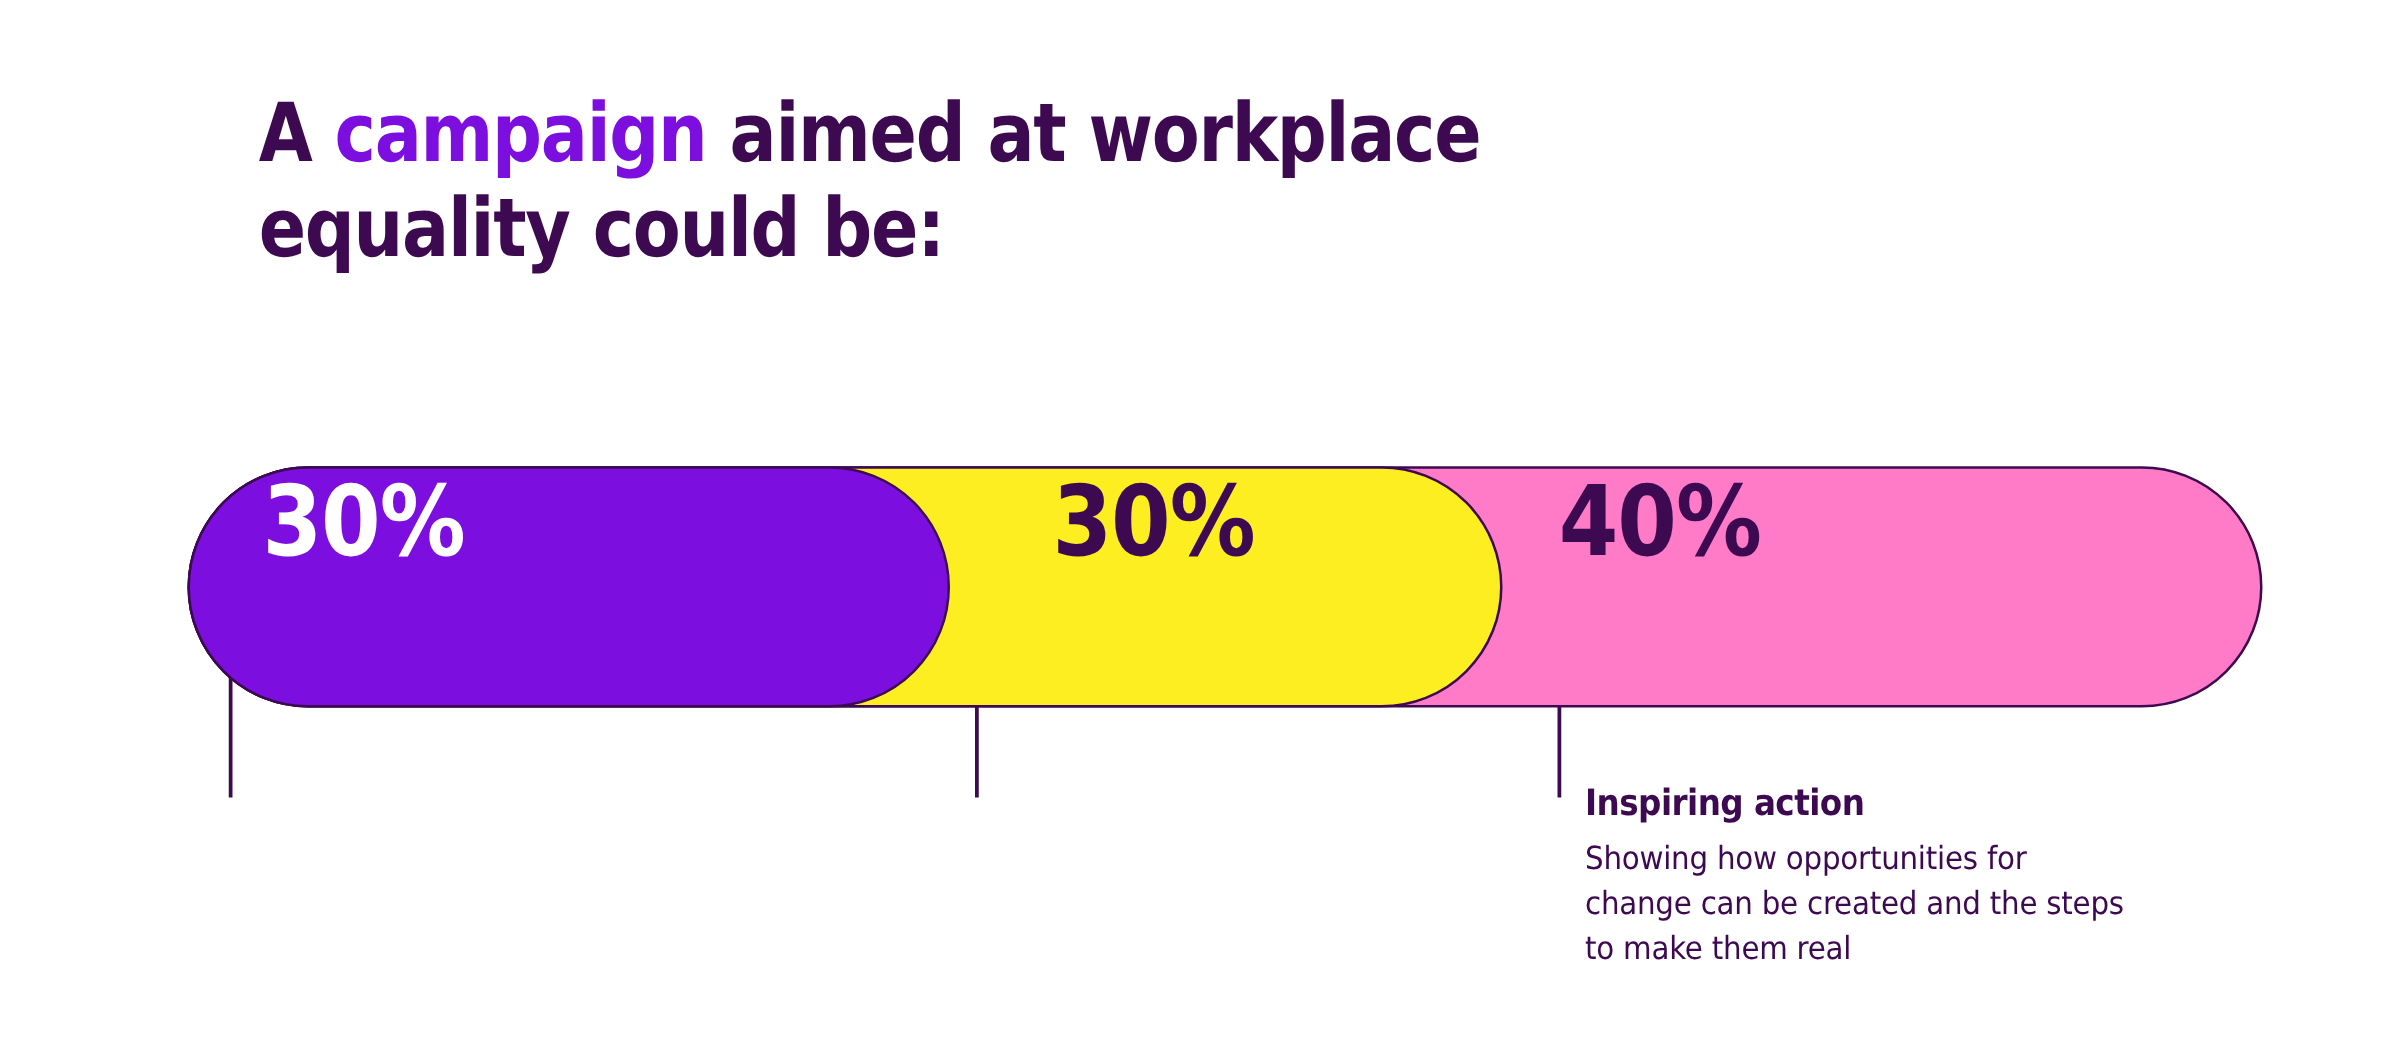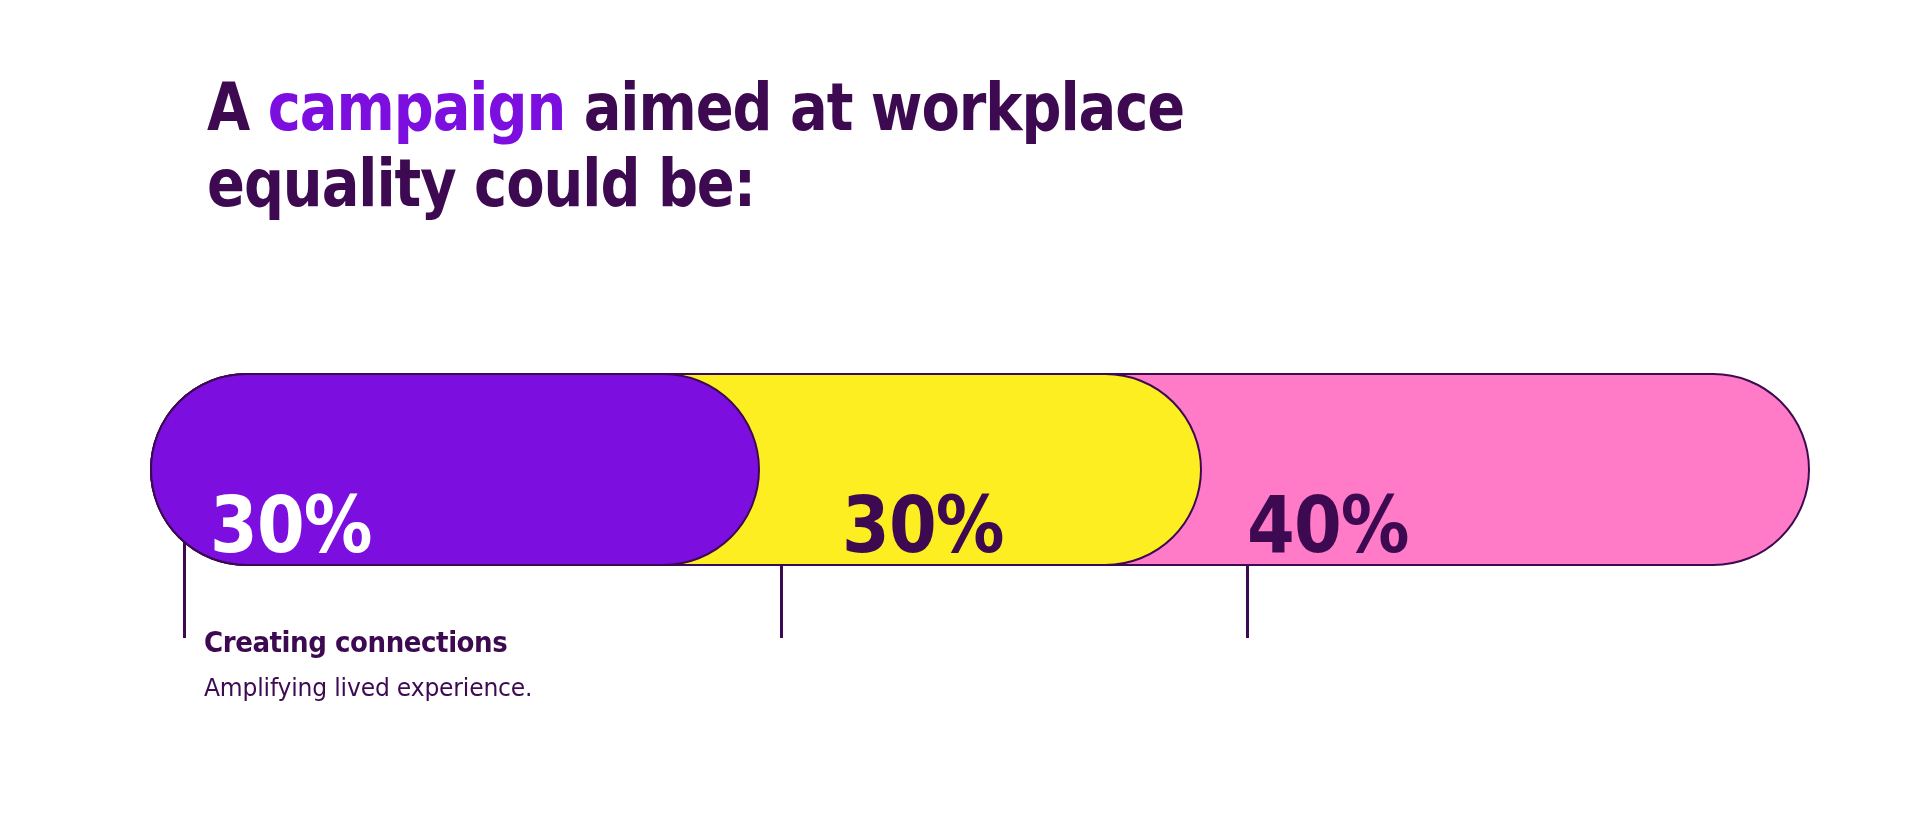--- a/index.html
+++ b/index.html
@@ -34,21 +34,21 @@
     left:150px; top:345px;
     width:1660px; height:193px;
   }
   .seg {
     position:absolute;
     top:0; left:0;
     height:193px;
     border:2.5px solid #3D0A52;
     border-radius:97px;
     display:flex;
-    align-items:flex-end;
+    align-items:flex-start;
     overflow:hidden;
   }
   .seg-pink   { width:1660px; background:#FF7BC8; z-index:1; }
   .seg-yellow { width:1052px; background:#FCEE21; z-index:2; }
   .seg-purple { width:610px;  background:#7C0FE0; z-index:3; }
 
   .pct {
     font-family:"DejaVu Sans", sans-serif;
     font-weight:bold;
     font-size:78px;
@@ -125,20 +125,20 @@
     <div class="seg seg-purple">
       <span class="pct pct-purple">30%</span>
     </div>
 
   </div>
 
   <div class="tick tick-1"></div>
   <div class="tick tick-2"></div>
   <div class="tick tick-3"></div>
 
-  <div class="label label-1">
-    <div class="label-head">Creating connections</div>
-    <div class="label-desc">Amplifying lived experience.</div>
-  </div>
 
 
+  <div class="label label-3">
+    <div class="label-head">Inspiring action</div>
+    <div class="label-desc">Showing how opportunities for change can be created and the steps to make them real</div>
+  </div>
 
 </div>
 
 </body></html>

